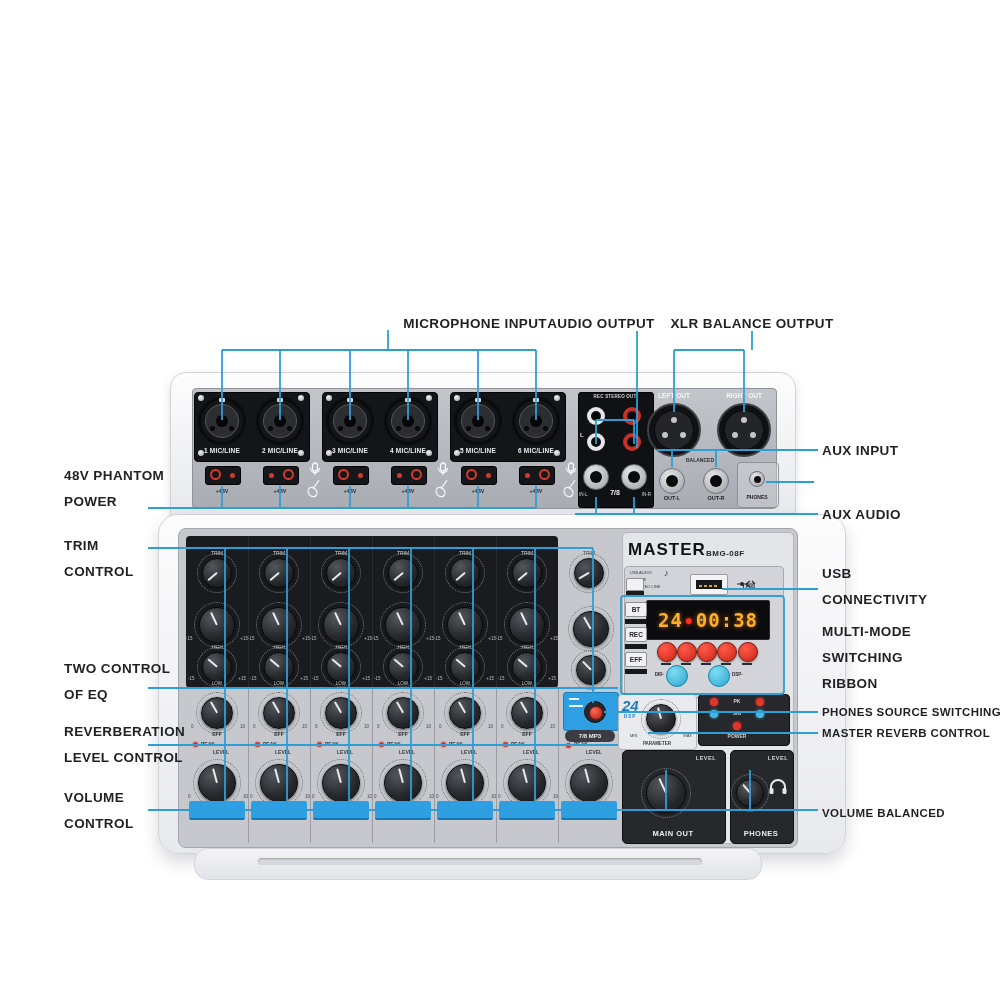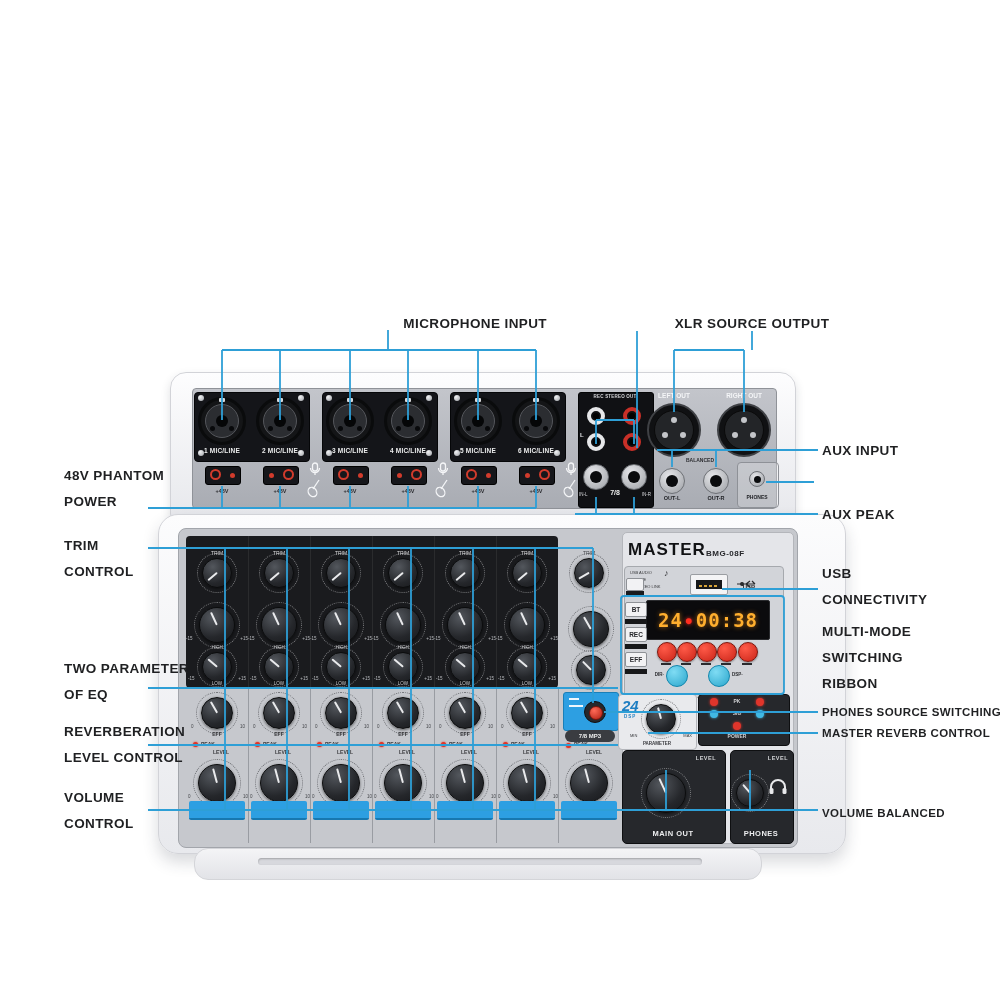--- a/index.html
+++ b/index.html
@@ -651,33 +651,34 @@
         <path d="M634,497 V514"></path>
       <path d="M722,589 H818"></path>
       <rect x="621" y="596" width="163" height="98" rx="3"></rect>
       <path d="M604,712 H818"></path>
         <path d="M648,733 H818"></path>
     </g>
   </svg>
 
   <div id="labels">
       <div class="callout" style="position: absolute; left: 247px; top: 316px; width: 300px; text-align: right;">MICROPHONE INPUT</div>
-      <div class="callout" style="position: absolute; left: 602px; top: 316px; width: 300px; text-align: center;">XLR SOURCE OUTPUT</div>
+      <div class="callout" style="position: absolute; left: 451px; top: 316px; width: 300px; text-align: center;">AUDIO OUTPUT</div>
+      <div class="callout" style="position: absolute; left: 602px; top: 316px; width: 300px; text-align: center;">XLR BALANCE OUTPUT</div>
       <div class="callout" style="position: absolute; left: 64px; top: 468px;">48V PHANTOM</div>
       <div class="callout" style="position: absolute; left: 64px; top: 494px;">POWER</div>
       <div class="callout" style="position: absolute; left: 64px; top: 538px;">TRIM</div>
       <div class="callout" style="position: absolute; left: 64px; top: 564px;">CONTROL</div>
-      <div class="callout" style="position: absolute; left: 64px; top: 661px;">TWO PARAMETER</div>
+      <div class="callout" style="position: absolute; left: 64px; top: 661px;">TWO CONTROL</div>
       <div class="callout" style="position: absolute; left: 64px; top: 687px;">OF EQ</div>
       <div class="callout" style="position: absolute; left: 64px; top: 724px;">REVERBERATION</div>
       <div class="callout" style="position: absolute; left: 64px; top: 750px;">LEVEL CONTROL</div>
       <div class="callout" style="position: absolute; left: 64px; top: 790px;">VOLUME</div>
       <div class="callout" style="position: absolute; left: 64px; top: 816px;">CONTROL</div>
       <div class="callout" style="position: absolute; left: 822px; top: 443px;">AUX INPUT</div>
-      <div class="callout" style="position: absolute; left: 822px; top: 507px;">AUX PEAK</div>
+      <div class="callout" style="position: absolute; left: 822px; top: 507px;">AUX AUDIO</div>
       <div class="callout" style="position: absolute; left: 822px; top: 566px;">USB</div>
       <div class="callout" style="position: absolute; left: 822px; top: 592px;">CONNECTIVITY</div>
       <div class="callout" style="position: absolute; left: 822px; top: 624px;">MULTI-MODE</div>
       <div class="callout" style="position: absolute; left: 822px; top: 650px;">SWITCHING</div>
       <div class="callout" style="position: absolute; left: 822px; top: 676px;">RIBBON</div>
       <div class="callout small" style="position: absolute; left: 822px; top: 706px;">PHONES SOURCE SWITCHING</div>
       <div class="callout small" style="position: absolute; left: 822px; top: 727px;">MASTER REVERB CONTROL</div>
       <div class="callout small" style="position: absolute; left: 822px; top: 807px;">VOLUME BALANCED</div>
     </div>
 </div>

